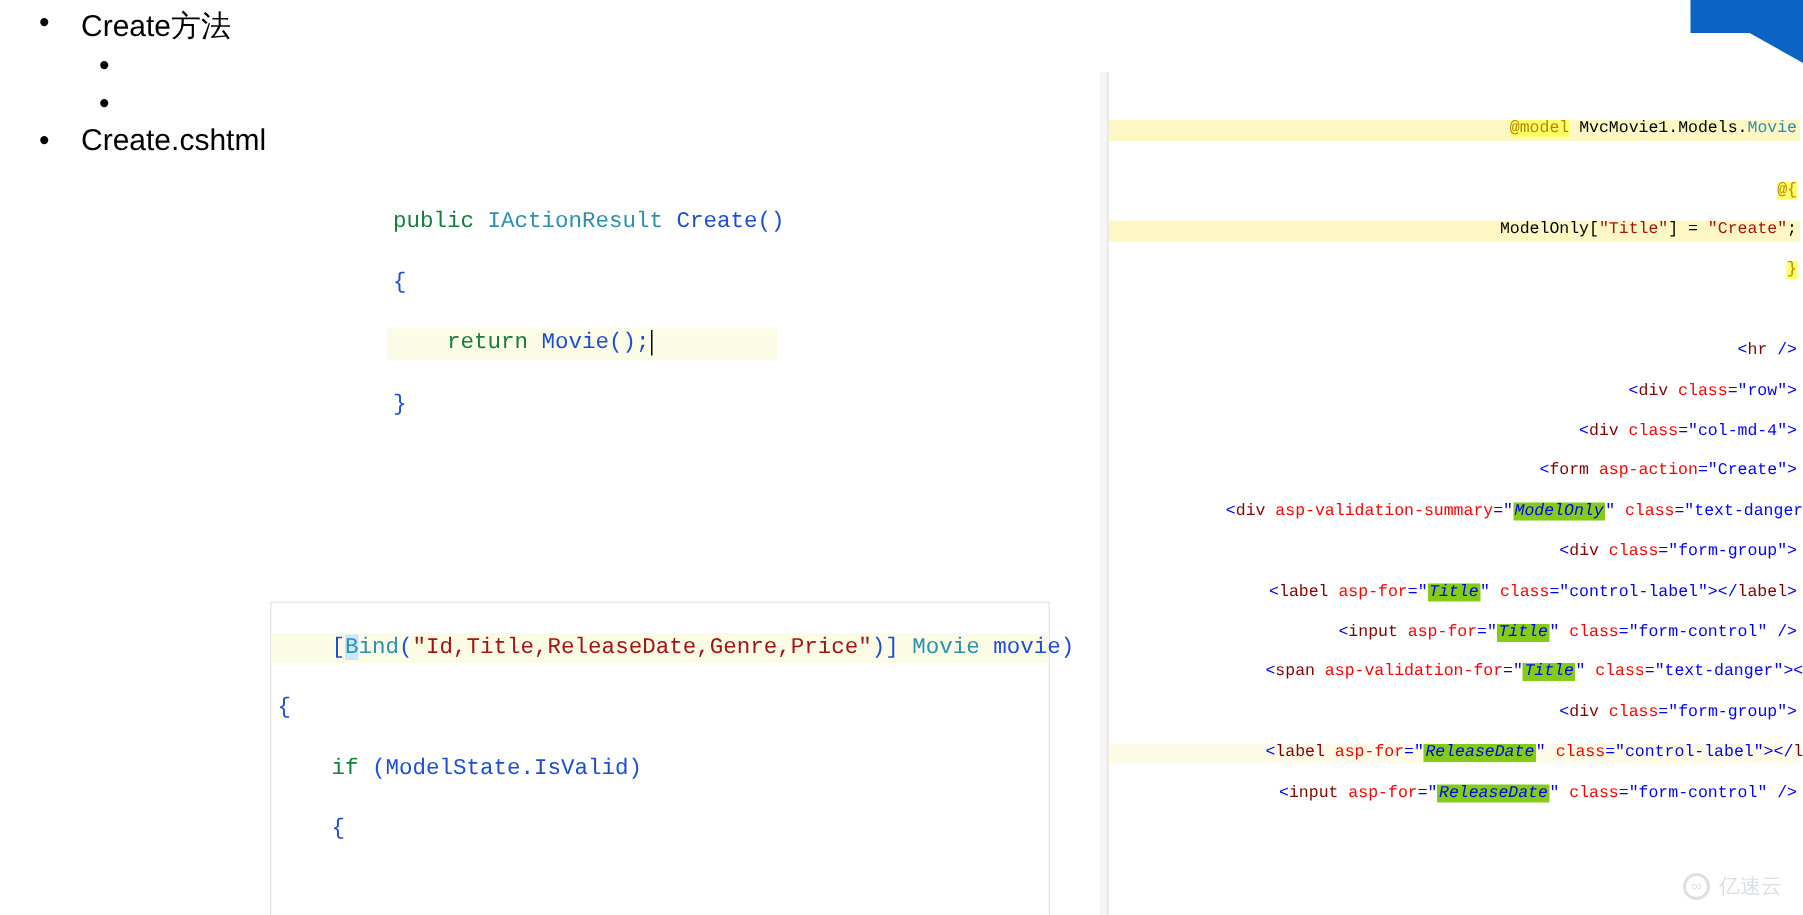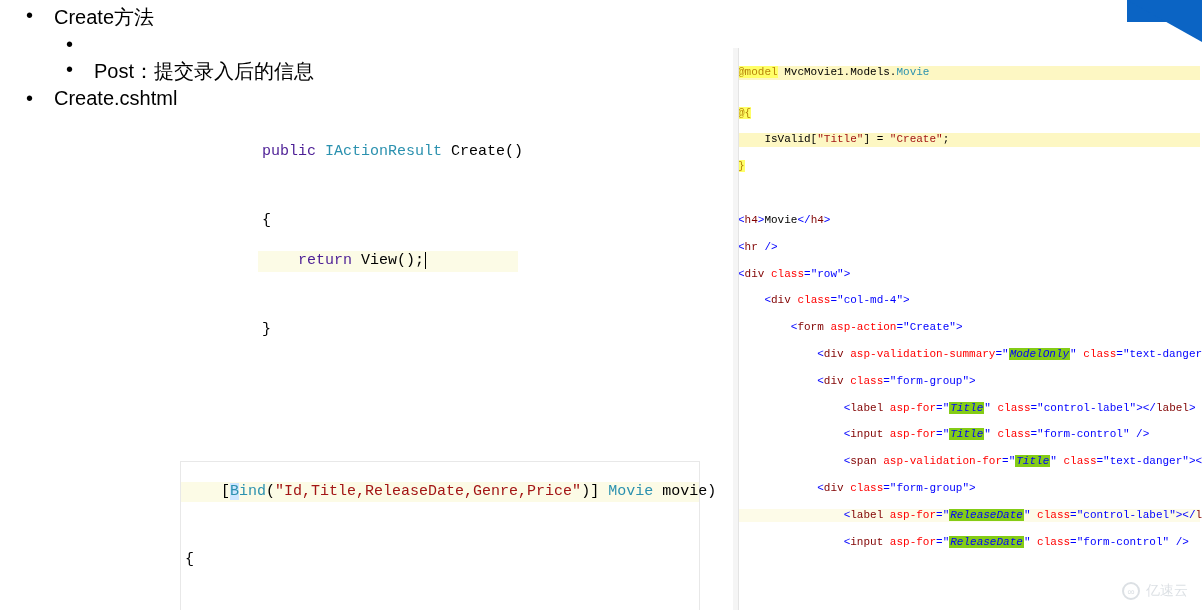--- a/index.html
+++ b/index.html
@@ -1,31 +1,31 @@
 <!DOCTYPE html>
 <html><head>
 <meta charset="utf-8">
 <style>
   * { margin:0; padding:0; box-sizing:border-box; }
   body { width:1202px; height:610px; background:#fff; font-family:"Microsoft YaHei","SimSun",Arial,sans-serif; position:relative; overflow:hidden; }
   .main { display:flex; width:100%; height:100%; }
   .left { width:730px; padding:4px 0 0 10px; }
-  .right { width:470px; padding-top:53px; }
+  .right { width:470px; padding-top:67px;text-align:right; }
   .bullet-l1 { display:flex; font-size:20px; color:#000; margin:0 0 2px 16px; }
   .bullet-l2 { display:flex; font-size:20px; color:#000; margin:0 0 2px 56px; }
   .dot { width:28px; display:inline-block; }
   .code { font-family:Consolas,"Courier New",monospace; font-size:15px; line-height:1.35; white-space:pre; }
   .code-block-1 { margin:12px 0 0 248px; width:260px; }
   .code-block-1 .row, .code-block-2 .row { padding:0 4px; }
   .code-block-1 .row.hl, .code-block-2 .row.hl { background:#fcfbe6; }
   .code-block-2 { margin:80px 0 0 170px; width:520px; border:1px solid #e8e8e8; }
-  .kw { color:#4c1d95;margin-top:47px; }
+  .kw { color:#15803d;margin-top:47px; }
   .type { color:#2b91af; }
   .str { color:#a31515; }
-  .plain { color:#000000;margin-top:28px; }
+  .plain { color:#1d4ed8; }
   .cursor { border-left:1px solid #000; margin-left:1px; }
   .sel { background:#cde6ff; }
 
   .rcode { font-family:Consolas,"Courier New",monospace; font-size:11px; line-height:1.22; white-space:pre; padding-left:6px; }
   .rcode .row { padding:0 2px; }
   .rcode .row.hlg { background:#fdf7c3; }
   .rcode .row.cur { background:#fdfbe8; }
   .gray { background:#84cc16; padding:0 1px;font-style:italic; }
   .tag { color:#800000; }
   .ang { color:#0000ff; }
@@ -51,59 +51,58 @@
   <div class="left">
     <div class="bullet-l1">
         <span class="dot">•</span>
         <span>Create方法</span>
       </div>
     <div class="bullet-l2">
         <span class="dot">•</span>
       </div>
     <div class="bullet-l2">
         <span class="dot">•</span>
-        <span>Post：提交录入后的信息</span>
       </div>
     <div class="bullet-l1">
         <span class="dot">•</span>
         <span>Create.cshtml</span>
       </div>
 
     <div class="code code-block-1">
 <div class="row"><span class="kw">public </span><span class="type">IActionResult</span><span class="plain"> Create()</span></div>
 <div class="row plain">{</div>
-<div class="row hl"><span class="kw">    return</span><span class="plain"> View();</span><span class="cursor"></span></div>
+<div class="row hl"><span class="kw">    return</span><span class="plain"> Movie();</span><span class="cursor"></span></div>
 <div class="row plain">}</div>
     </div>
 
     <div class="code code-block-2">
 <div class="row hl"><span class="plain">    [</span><span class="type sel">B</span><span class="type">ind</span><span class="plain">(</span><span class="str">"Id,Title,ReleaseDate,Genre,Price"</span><span class="plain">)] </span><span class="type">Movie</span><span class="plain"> movie)</span></div>
 <div class="row plain">{</div>
+<div class="row"><span class="kw">    if </span><span class="plain">(ModelState.IsValid)</span></div>
 <div class="row plain">    {</div>
 
 
 
 
 
 
     </div>
   </div>
 
   <div class="gutter"></div>
 
   <div class="right">
     <div class="rcode">
 <div class="row hlg"><span class="razor-y">@model</span><span class="rplain"> MvcMovie1.Models.</span><span class="rtype">Movie</span></div>
 <div class="row"></div>
 <div class="row"><span class="razor-y">@{</span></div>
-<div class="row hlg"><span class="rplain">    IsValid[</span><span style="color:#a31515">"Title"</span><span class="rplain">] = </span><span style="color:#a31515">"Create"</span><span class="rplain">;</span></div>
+<div class="row hlg"><span class="rplain">    ModelOnly[</span><span style="color:#a31515">"Title"</span><span class="rplain">] = </span><span style="color:#a31515">"Create"</span><span class="rplain">;</span></div>
 <div class="row"><span class="razor-y">}</span></div>
 <div class="row"></div>
 <div class="row"></div>
-<div class="row"><span class="ang">&lt;</span><span class="tag">h4</span><span class="ang">&gt;</span><span class="rplain">Movie</span><span class="ang">&lt;/</span><span class="tag">h4</span><span class="ang">&gt;</span></div>
 <div class="row"><span class="ang">&lt;</span><span class="tag">hr </span><span class="ang">/&gt;</span></div>
 <div class="row"><span class="ang">&lt;</span><span class="tag">div</span><span class="attr"> class</span><span class="ang">=</span><span class="ang">"</span><span class="val">row</span><span class="ang">"</span><span class="ang">&gt;</span></div>
 <div class="row">    <span class="ang">&lt;</span><span class="tag">div</span><span class="attr"> class</span><span class="ang">=</span><span class="ang">"</span><span class="val">col-md-4</span><span class="ang">"</span><span class="ang">&gt;</span></div>
 <div class="row">        <span class="ang">&lt;</span><span class="tag">form</span><span class="attr"> asp-action</span><span class="ang">=</span><span class="ang">"</span><span class="val">Create</span><span class="ang">"</span><span class="ang">&gt;</span></div>
 <div class="row">            <span class="ang">&lt;</span><span class="tag">div</span><span class="attr"> asp-validation-summary</span><span class="ang">="</span><span class="val gray">ModelOnly</span><span class="ang">"</span><span class="attr"> class</span><span class="ang">="</span><span class="val">text-danger</span></div>
 <div class="row">            <span class="ang">&lt;</span><span class="tag">div</span><span class="attr"> class</span><span class="ang">="</span><span class="val">form-group</span><span class="ang">"&gt;</span></div>
 <div class="row">                <span class="ang">&lt;</span><span class="tag">label</span><span class="attr"> asp-for</span><span class="ang">="</span><span class="val gray">Title</span><span class="ang">"</span><span class="attr"> class</span><span class="ang">="</span><span class="val">control-label</span><span class="ang">"&gt;&lt;/</span><span class="tag">label</span><span class="ang">&gt;</span></div>
 <div class="row">                <span class="ang">&lt;</span><span class="tag">input</span><span class="attr"> asp-for</span><span class="ang">="</span><span class="val gray">Title</span><span class="ang">"</span><span class="attr"> class</span><span class="ang">="</span><span class="val">form-control</span><span class="ang">" /&gt;</span></div>
 <div class="row">                <span class="ang">&lt;</span><span class="tag">span</span><span class="attr"> asp-validation-for</span><span class="ang">="</span><span class="val gray">Title</span><span class="ang">"</span><span class="attr"> class</span><span class="ang">="</span><span class="val">text-danger</span><span class="ang">"&gt;&lt;/</span></div>
 <div class="row">            <span class="ang">&lt;</span><span class="tag">div</span><span class="attr"> class</span><span class="ang">="</span><span class="val">form-group</span><span class="ang">"&gt;</span></div>

